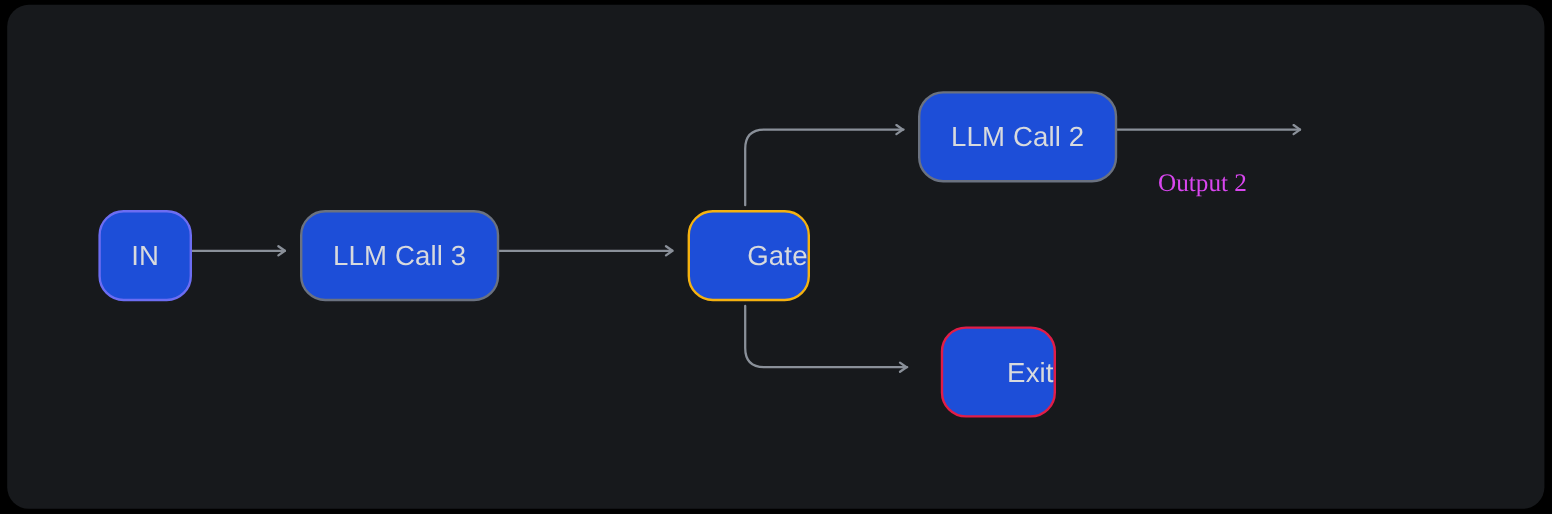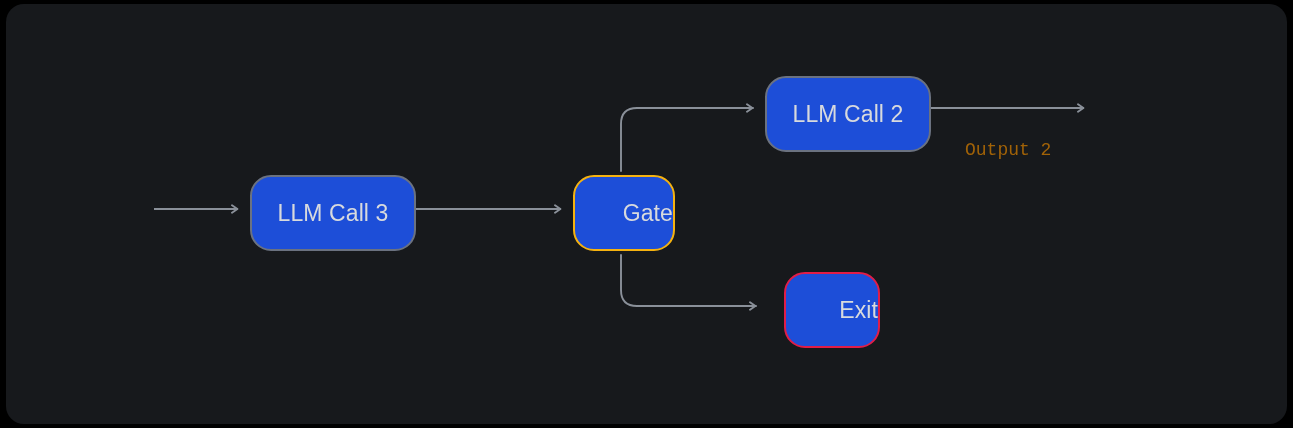--- a/index.html
+++ b/index.html
@@ -53,23 +53,23 @@
     font-family: "Liberation Sans", sans-serif;
     font-size: 23px;
     letter-spacing: 0.1px;
     white-space: nowrap;
   }
 
   .node.small-node { font-size: 23px; }
 
   .edge-label {
     position: absolute;
-    color: #a16207;
-    font-family: Liberation Mono, monospace;
-    font-size: 18px;
+    color: #d946ef;
+    font-family: Liberation Serif, serif;
+    font-size: 21px;
     white-space: nowrap;
   }
 </style>
 </head>
 <body>
 
 <div id="diagram-root">
   <div id="canvas">
 
     <svg id="edge-layer" viewBox="0 0 1281 420" width="1281" height="420" xmlns="http://www.w3.org/2000/svg">
@@ -83,20 +83,23 @@
 
       <path d="M 404,205 L 555,205" fill="none" stroke="#8a9099" stroke-width="1.9" marker-end="url(#arrowhead)"></path>
 
       <path d="M 615,167 L 615,120 Q 615,104 631,104 L 747,104" fill="none" stroke="#8a9099" stroke-width="1.9" stroke-linecap="round" marker-end="url(#arrowhead)"></path>
 
       <path d="M 615,251 L 615,286 Q 615,302 631,302 L 750,302" fill="none" stroke="#8a9099" stroke-width="1.9" stroke-linecap="round" marker-end="url(#arrowhead)"></path>
 
       <path d="M 919,104 L 1078,104" fill="none" stroke="#8a9099" stroke-width="1.9" marker-end="url(#arrowhead)"></path>
     </svg>
 
+    <div class="node small-node" id="node-in" style="left:76px; top:171px; width:78px; height:76px; border-color:#6c6df2;">
+      <span>IN</span>
+    </div>
 
     <div class="node" id="node-llm-call-1" style="left:244px; top:171px; width:166px; height:76px; border-color:#6b7280;">
       <span>LLM Call 3</span>
     </div>
 
     <div class="node" id="node-gate" style="left:567px; top:171px; width:102px; height:76px; border-color:#f5b210;justify-content:flex-end;">
       <span>Gate</span>
     </div>
 
     <div class="node" id="node-llm-call-2" style="left:759px; top:72px; width:166px; height:76px; border-color:#6b7280;">

